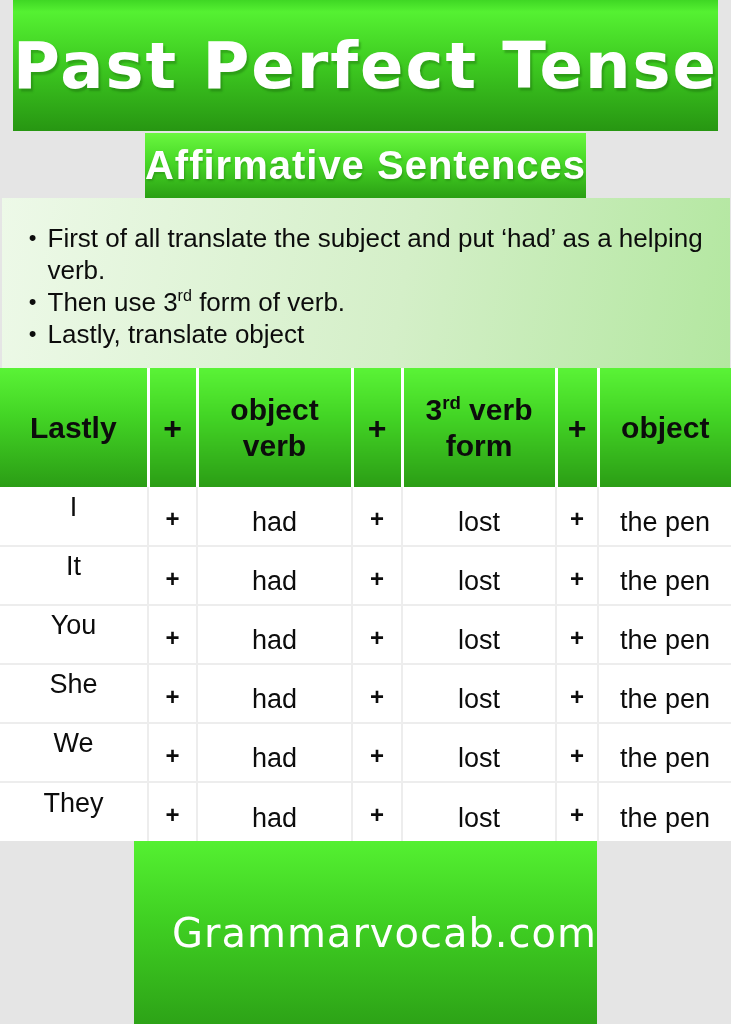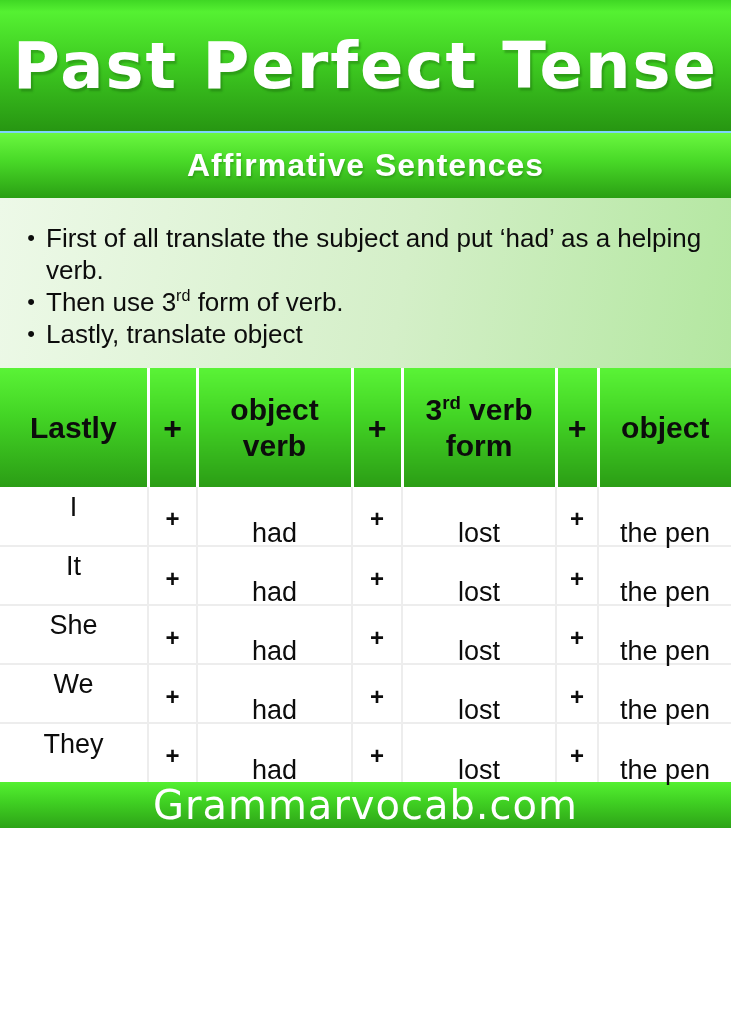--- a/index.html
+++ b/index.html
@@ -1,25 +1,26 @@
 <!DOCTYPE html>
 <html><head>
 <meta charset="utf-8">
 <style>
   * { margin: 0; padding: 0; box-sizing: border-box; }
   html, body { background: #ffffff; }
   body { font-family: "Liberation Sans", sans-serif; }
 
   .poster {
     width: 731px;
-    height: 828px;
+    height: 1024px;
     display: flex;
     flex-direction: column;
     overflow: hidden;
-    background: #7dd3fc;
+    background: #e5e5e5;
+    align-items: center;
   }
 
   
   .title-band {
     height: 131px;
     flex: 0 0 131px;
     background: linear-gradient(180deg, #3fd724 0%, #55f132 9%, #3ecb21 48%, #279612 100%);
     display: flex;
     align-items: center;
     justify-content: center;
@@ -38,21 +39,21 @@
   .subtitle-band {
     height: 65px;
     flex: 0 0 65px;
     margin-top: 2px;
     background: linear-gradient(180deg, #6af73f 0%, #49da28 42%, #2a9f13 100%);
     display: flex;
     align-items: center;
     justify-content: center;
   }
   .subtitle-band h2 {
-    font-size: 32px;
+    font-size: 40px;
     font-weight: bold;
     color: #ffffff;
     letter-spacing: 1px;
     text-shadow: 1px 2px 2px rgba(20, 90, 10, 0.3);
     white-space: nowrap;
   }
 
   
   .instructions {
     height: 170px;
@@ -106,34 +107,35 @@
     border-right: 2px solid #ededed;
     border-bottom: 2px solid #ededed;
     text-align: center;
     vertical-align: middle;
     font-size: 27px;
     color: #0c0c0c;
   }
   .conj-table tbody td:last-child { border-right: none; }
   .conj-table tbody tr:last-child td { border-bottom: none; }
   .conj-table tbody td.subject-cell span { position: relative; top: -9px; }
-  .conj-table tbody td.word-cell span { position: relative; top: 17px; }
+  .conj-table tbody td.word-cell span { position: relative; top: 6px; }
   .conj-table tbody td.plus-cell {
     font-weight: bold;
     font-size: 24px;
   }
   .conj-table tbody td.plus-cell span { position: relative; top: 3px; }
 
   
   .footer-band {
     flex: 1 1 auto;
     background: linear-gradient(180deg, #54f031 0%, #3fcf22 45%, #2da317 100%);
     display: flex;
     align-items: center;
     justify-content: center;
+    padding-left: 38px;
   }
   .footer-band .site {
     font-family: "DejaVu Sans", sans-serif;
     font-size: 40px;
     color: #ffffff;
     letter-spacing: 1px;
     white-space: nowrap;
   }
 </style>
 </head>
@@ -200,20 +202,29 @@
       <tr>
         <td class="subject-cell"><span>It</span></td>
         <td class="plus-cell"><span>+</span></td>
         <td class="word-cell"><span>had</span></td>
         <td class="plus-cell"><span>+</span></td>
         <td class="word-cell"><span>lost</span></td>
         <td class="plus-cell"><span>+</span></td>
         <td class="word-cell"><span>the pen</span></td>
       </tr>
       <tr>
+        <td class="subject-cell"><span>You</span></td>
+        <td class="plus-cell"><span>+</span></td>
+        <td class="word-cell"><span>had</span></td>
+        <td class="plus-cell"><span>+</span></td>
+        <td class="word-cell"><span>lost</span></td>
+        <td class="plus-cell"><span>+</span></td>
+        <td class="word-cell"><span>the pen</span></td>
+      </tr>
+      <tr>
         <td class="subject-cell"><span>She</span></td>
         <td class="plus-cell"><span>+</span></td>
         <td class="word-cell"><span>had</span></td>
         <td class="plus-cell"><span>+</span></td>
         <td class="word-cell"><span>lost</span></td>
         <td class="plus-cell"><span>+</span></td>
         <td class="word-cell"><span>the pen</span></td>
       </tr>
       <tr>
         <td class="subject-cell"><span>We</span></td>

